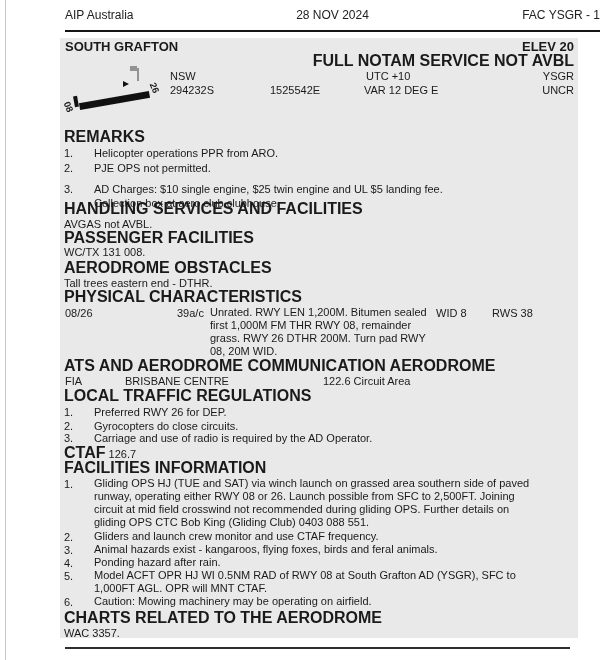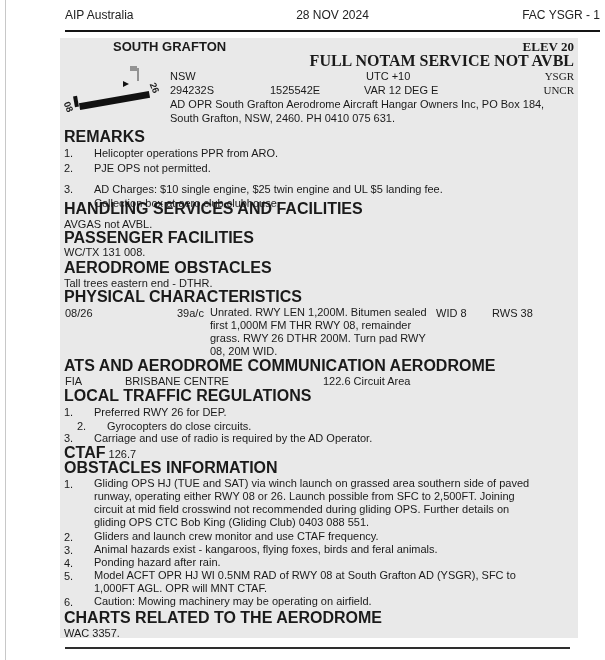--- a/index.html
+++ b/index.html
@@ -11,25 +11,25 @@
   .abs{position:absolute;}
   #window-edge{left:5px;top:0;width:1px;height:660px;background:#c8c8c8;}
   
   #page-header{left:65px;top:8px;width:535px;display:flex;font-size:12px;color:#222;}
   #page-header .hl{width:160px;text-align:left;}
   #page-header .hc{flex:1;text-align:center;}
   #page-header .hr{width:160px;text-align:right;}
   #header-rule{left:65px;top:30px;width:535px;height:2px;background:#151515;}
   
   #gray-bg{left:60px;top:38px;width:518px;height:600px;background:#e9e9e9;}
-  .h1{font-size:13px;font-weight:bold;line-height:15px;margin-left:48px;}
+  .h1{font-size:13px;font-weight:bold;line-height:15px;}
   .h2{font-size:16px;font-weight:bold;line-height:14px;white-space:nowrap;}
   .body-text{font-size:11px;line-height:14px;white-space:pre-wrap;}
   .dense{line-height:13px;}
-  .right-anchor{right:31px;text-align:right;font-family:Liberation Serif, serif;}
+  .right-anchor{right:31px;text-align:right;}
   .list-row{left:64px;width:512px;}
   .list-num{display:inline-block;width:30px;vertical-align:top;}
   .list-text{display:inline-block;width:478px;vertical-align:top;white-space:pre-wrap;}
   .list-text.dense{line-height:13px;}
   
   #runway-bar{left:79px;top:97px;width:71px;height:7px;background:#111;transform:rotate(-10deg);}
   #runway-threshold{left:74px;top:96px;width:4px;height:11px;background:#111;transform:rotate(-10deg);}
   .rwy-label{font-size:9.5px;font-weight:bold;transform:rotate(68deg);transform-origin:center;}
   #diagram-arrow{left:123px;top:81px;width:0;height:0;border-left:6px solid #111;border-top:3px solid transparent;border-bottom:3px solid transparent;}
   #flag-pole{left:137px;top:68px;width:2px;height:13px;background:#939393;}
@@ -66,22 +66,20 @@
     <div id="flag-cloth" class="abs" style="left:70px;top:4px;"></div>
   </div>
 
   <div class="abs" style="left:170px;top:69px;">NSW</div>
   <div class="abs" style="left:366px;top:69px;">UTC +10</div>
   <div class="abs right-anchor" style="top:69px;">YSGR</div>
   <div class="abs" style="left:170px;top:83px;">294232S</div>
   <div class="abs" style="left:270px;top:83px;">1525542E</div>
   <div class="abs" style="left:364px;top:83px;">VAR 12 DEG E</div>
   <div class="abs right-anchor" style="top:83px;">UNCR</div>
-  <div class="abs body-text" style="left:170px;top:97px;width:410px;">AD OPR South Grafton Aerodrome Aircraft Hangar Owners Inc, PO Box 184,
-South Grafton, NSW, 2460. PH 0410 075 631.</div>
 
   <div class="abs h2" style="left:64px;top:130px;">REMARKS</div>
   <div class="abs list-row" style="top:146px;">
     <span class="list-num">1.</span><span class="list-text">Helicopter operations PPR from ARO.</span>
   </div>
   <div class="abs list-row" style="top:161px;">
     <span class="list-num">2.</span><span class="list-text">PJE OPS not permitted.</span>
   </div>
   <div class="abs list-row" style="top:176px;margin-top:6px;">
     <span class="list-num">3.</span><span class="list-text">AD Charges: $10 single engine, $25 twin engine and UL $5 landing fee.
@@ -109,33 +107,33 @@
 
   <div class="abs h2" style="left:64px;top:359px;">ATS AND AERODROME COMMUNICATION AERODROME</div>
   <div class="abs" style="left:65px;top:374px;">FIA</div>
   <div class="abs" style="left:125px;top:374px;">BRISBANE CENTRE</div>
   <div class="abs" style="left:323px;top:374px;">122.6 Circuit Area</div>
 
   <div class="abs h2" style="left:64px;top:389px;">LOCAL TRAFFIC REGULATIONS</div>
   <div class="abs list-row" style="top:405px;">
     <span class="list-num">1.</span><span class="list-text">Preferred RWY 26 for DEP.</span>
   </div>
-  <div class="abs list-row" style="top:419px;margin-left:13px;">
+  <div class="abs list-row" style="top:419px;">
     <span class="list-num">2.</span><span class="list-text">Gyrocopters do close circuits.</span>
   </div>
   <div class="abs list-row" style="top:431px;">
     <span class="list-num">3.</span><span class="list-text">Carriage and use of radio is required by the AD Operator.</span>
   </div>
 
   <div class="abs" style="left:64px;top:446px;">
     <span class="h2">CTAF</span>
     <span>126.7</span>
   </div>
 
-  <div class="abs h2" style="left:64px;top:461px;">OBSTACLES INFORMATION</div>
+  <div class="abs h2" style="left:64px;top:461px;">FACILITIES INFORMATION</div>
   <div class="abs list-row" style="top:477px;">
     <span class="list-num">1.</span><span class="list-text dense">Gliding OPS HJ (TUE and SAT) via winch launch on grassed area southern side of paved
 runway, operating either RWY 08 or 26. Launch possible from SFC to 2,500FT. Joining
 circuit at mid field crosswind not recommended during gliding OPS. Further details on
 gliding OPS CTC Bob King (Gliding Club) 0403 088 551.</span>
   </div>
   <div class="abs list-row" style="top:530px;">
     <span class="list-num">2.</span><span class="list-text dense">Gliders and launch crew monitor and use CTAF frequency.</span>
   </div>
   <div class="abs list-row" style="top:543px;">

